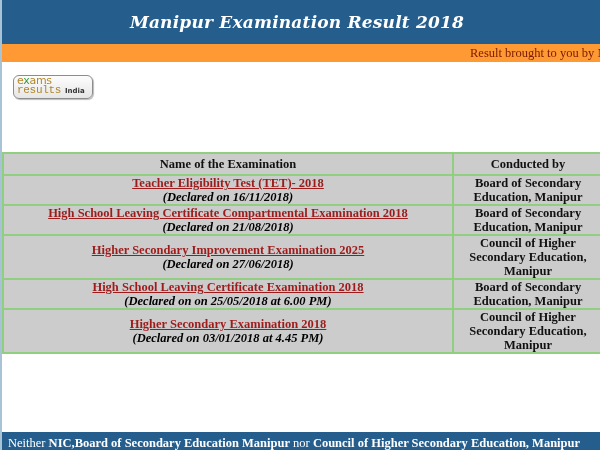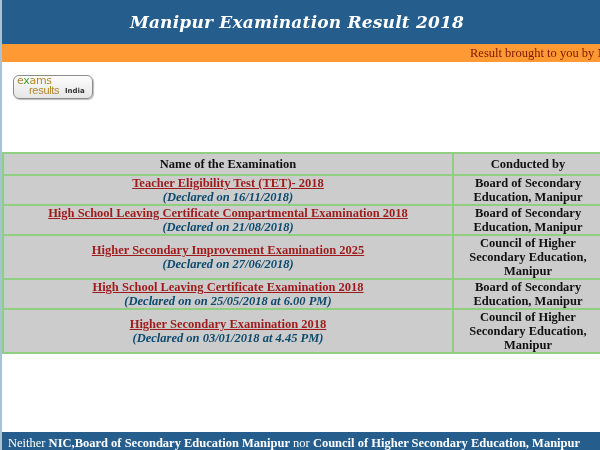--- a/index.html
+++ b/index.html
@@ -18,35 +18,35 @@
     }
     .ticker span { position: absolute; left: 468px; top: 2px; font-family: "Liberation Serif", serif; font-size: 12.5px; }
     .logo {
       position: absolute; left: 11px; top: 75px; width: 80px; height: 24px;
       background: linear-gradient(#fdfdfd, #e6e6e6);
       border: 1px solid #8c8c8c; border-radius: 6px;
       box-shadow: 1px 1px 1px #bbb;
     }
     .logo .l1 { position: absolute; left: 3px; top: -2px; font-family: "DejaVu Sans", sans-serif; font-size: 11px; color: #b0872a; letter-spacing: -0.3px; }
     .logo .l1 .x { color: #3a9a3a; }
-    .logo .l2 { position: absolute; left: 3px; top: 8px; font-family: Liberation Sans, sans-serif; font-size: 11px; color: #b0872a; letter-spacing: -0.3px; margin-left: 12px; }
+    .logo .l2 { position: absolute; left: 3px; top: 8px; font-family: Liberation Mono, monospace; font-size: 11px; color: #b0872a; letter-spacing: -0.3px; }
     .logo .l3 { position: absolute; left: 51px; top: 11px; font-family: "DejaVu Sans", sans-serif; font-size: 7px; color: #333; font-weight: bold; text-align: center; }
     table.results {
       position: absolute; left: 0; top: 152px; width: 602px;
       border-collapse: collapse; background: #cccccc;
     }
     table.results td, table.results th {
       border: 2px solid #8fcf7f; text-align: center; vertical-align: middle;
       font-family: "Liberation Serif", serif;
     }
     table.results th { height: 22px; font-size: 12.5px; font-weight: bold; color: #111; }
     table.results td { height: 28px; font-size: 12.5px; line-height: 14px; }
     .col-name { width: 450px; }
     .exam-link { color: #9e1b1b; font-weight: bold; text-decoration: underline; display: block; }
-    .declared { color: #0c4a6e; font-weight: bold; font-style: italic; display: block; }
+    .declared { color: #000000; font-weight: bold; font-style: italic; display: block; }
     .conductor { color: #111; font-weight: bold; }
     .footer {
       position: absolute; left: 0; top: 432px; width: 600px; height: 18px;
       background: #255e8d; color: #ffffff; font-family: "Liberation Serif", serif;
       font-size: 12.5px; white-space: nowrap; overflow: hidden; padding-left: 6px; line-height: 22px;
     }
     .footer b { font-weight: bold; }
   </style>
 </head>
 <body>

